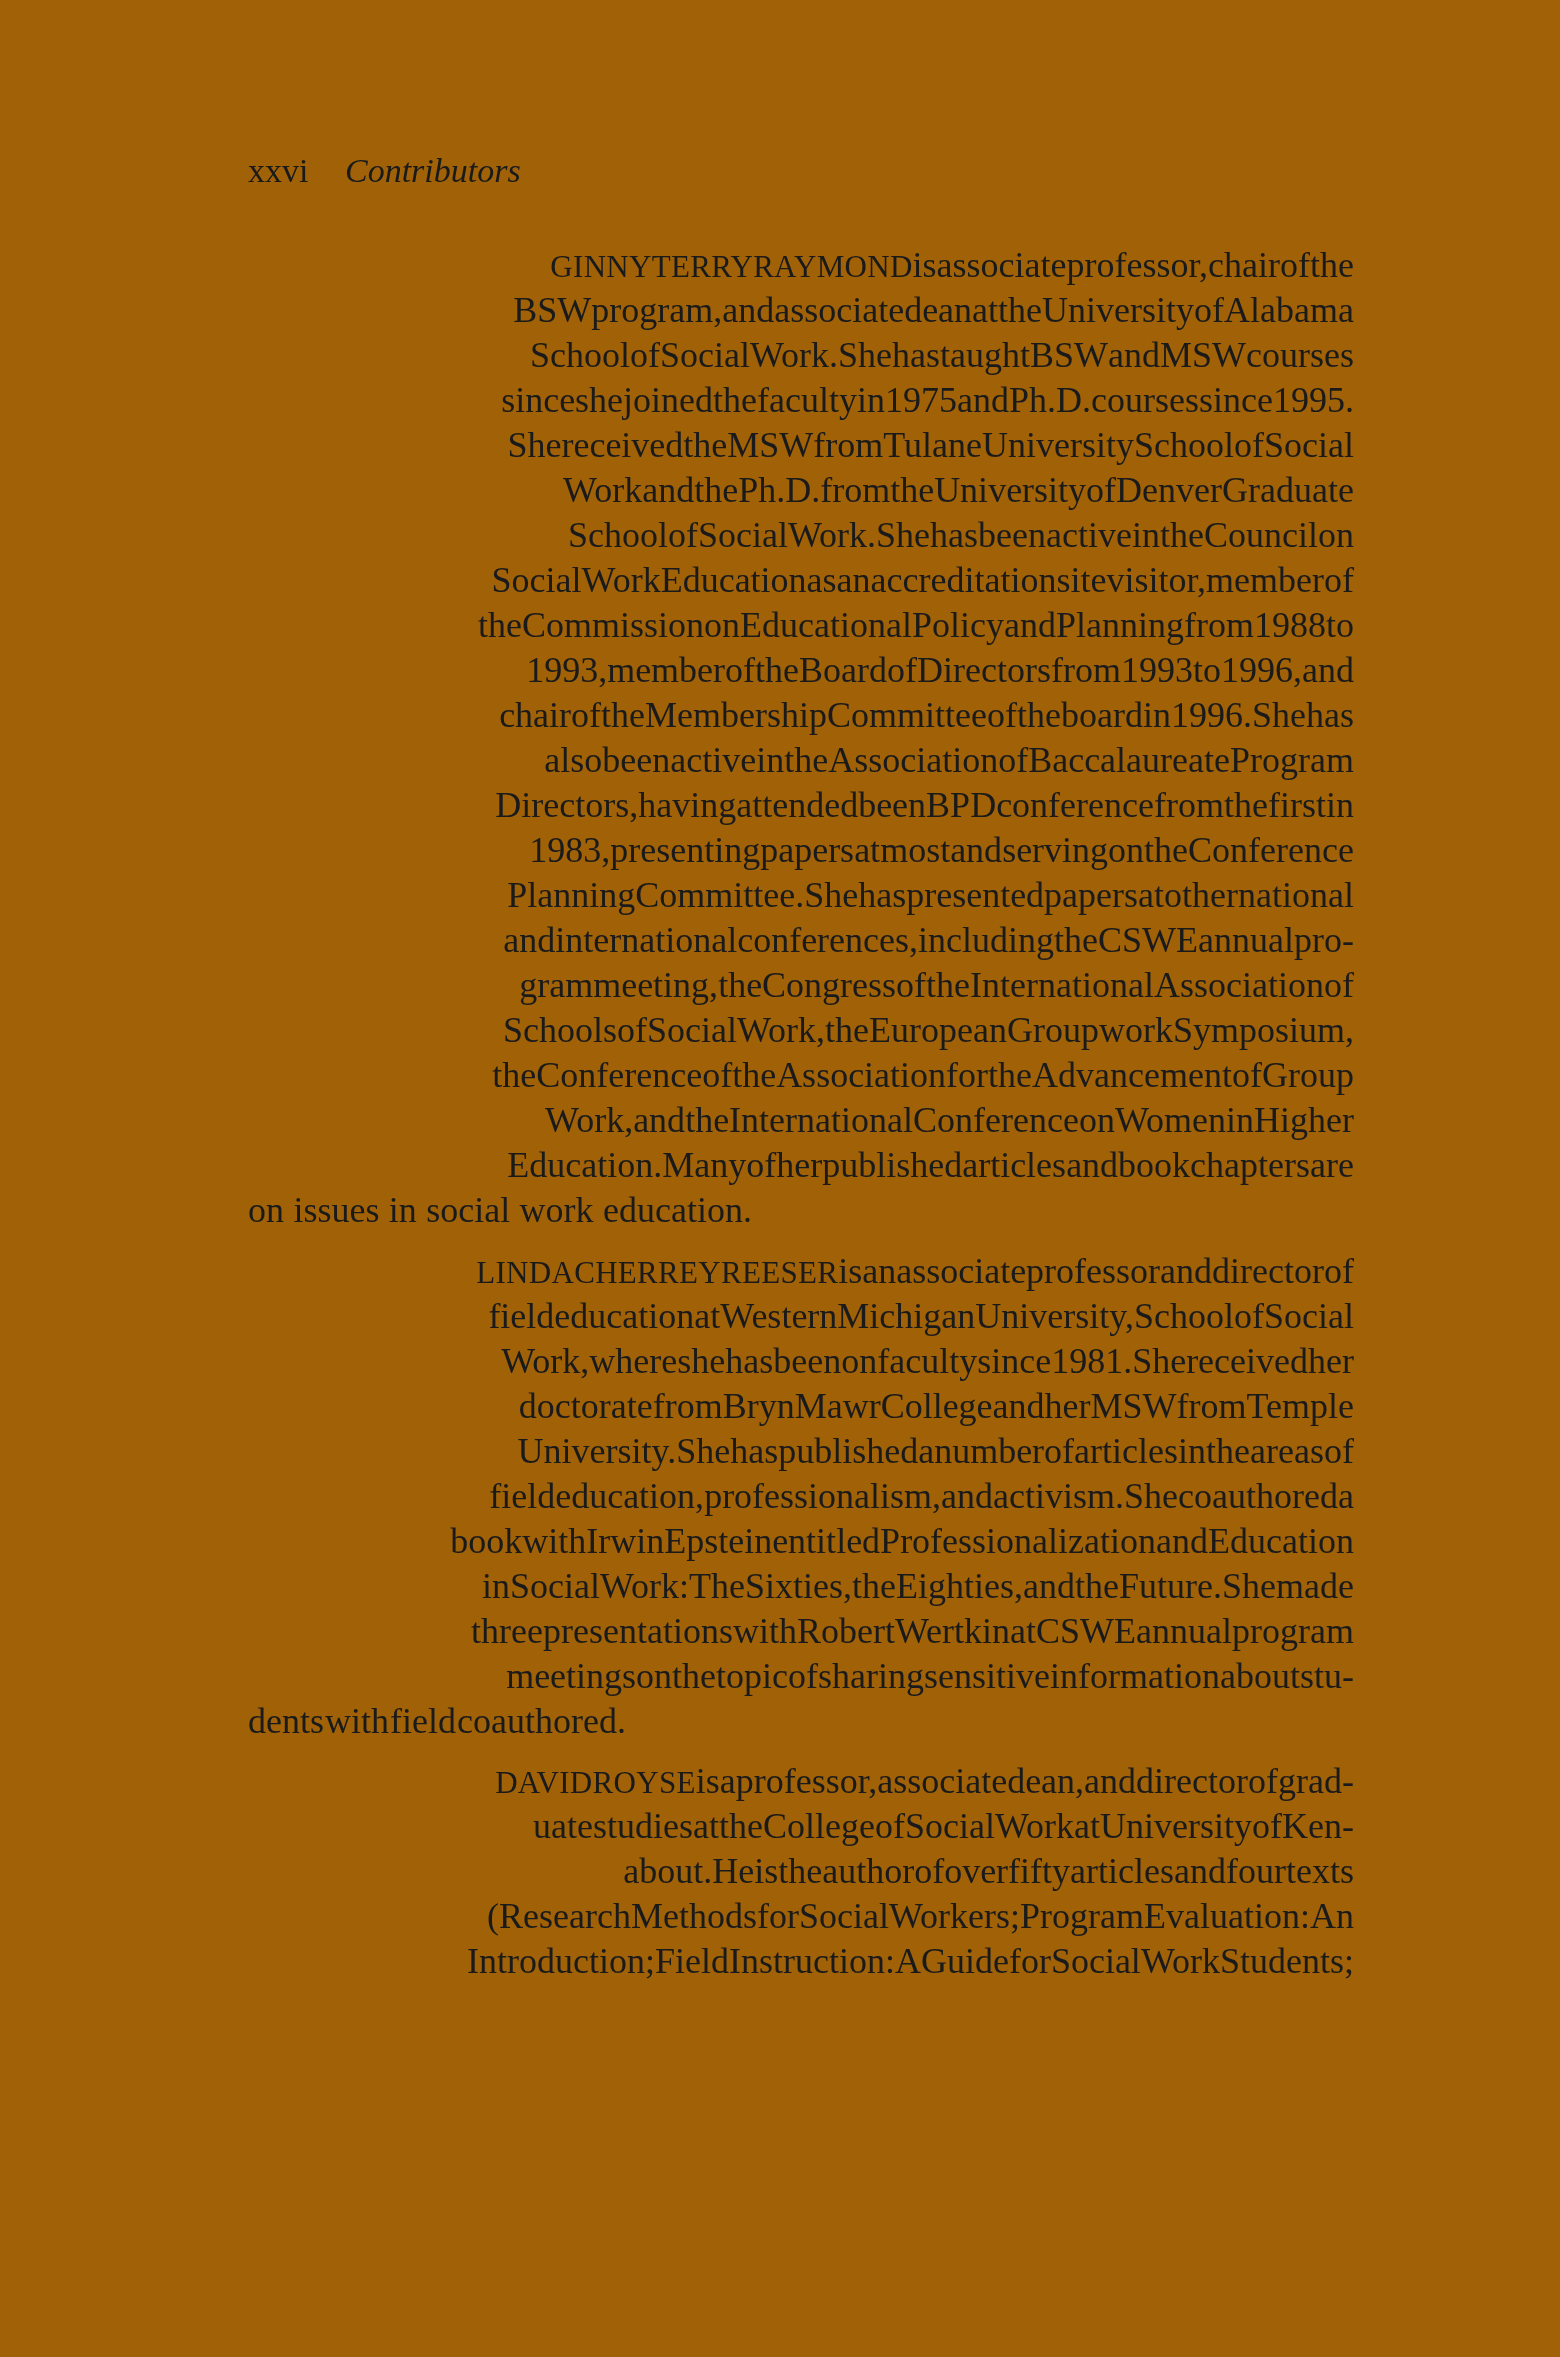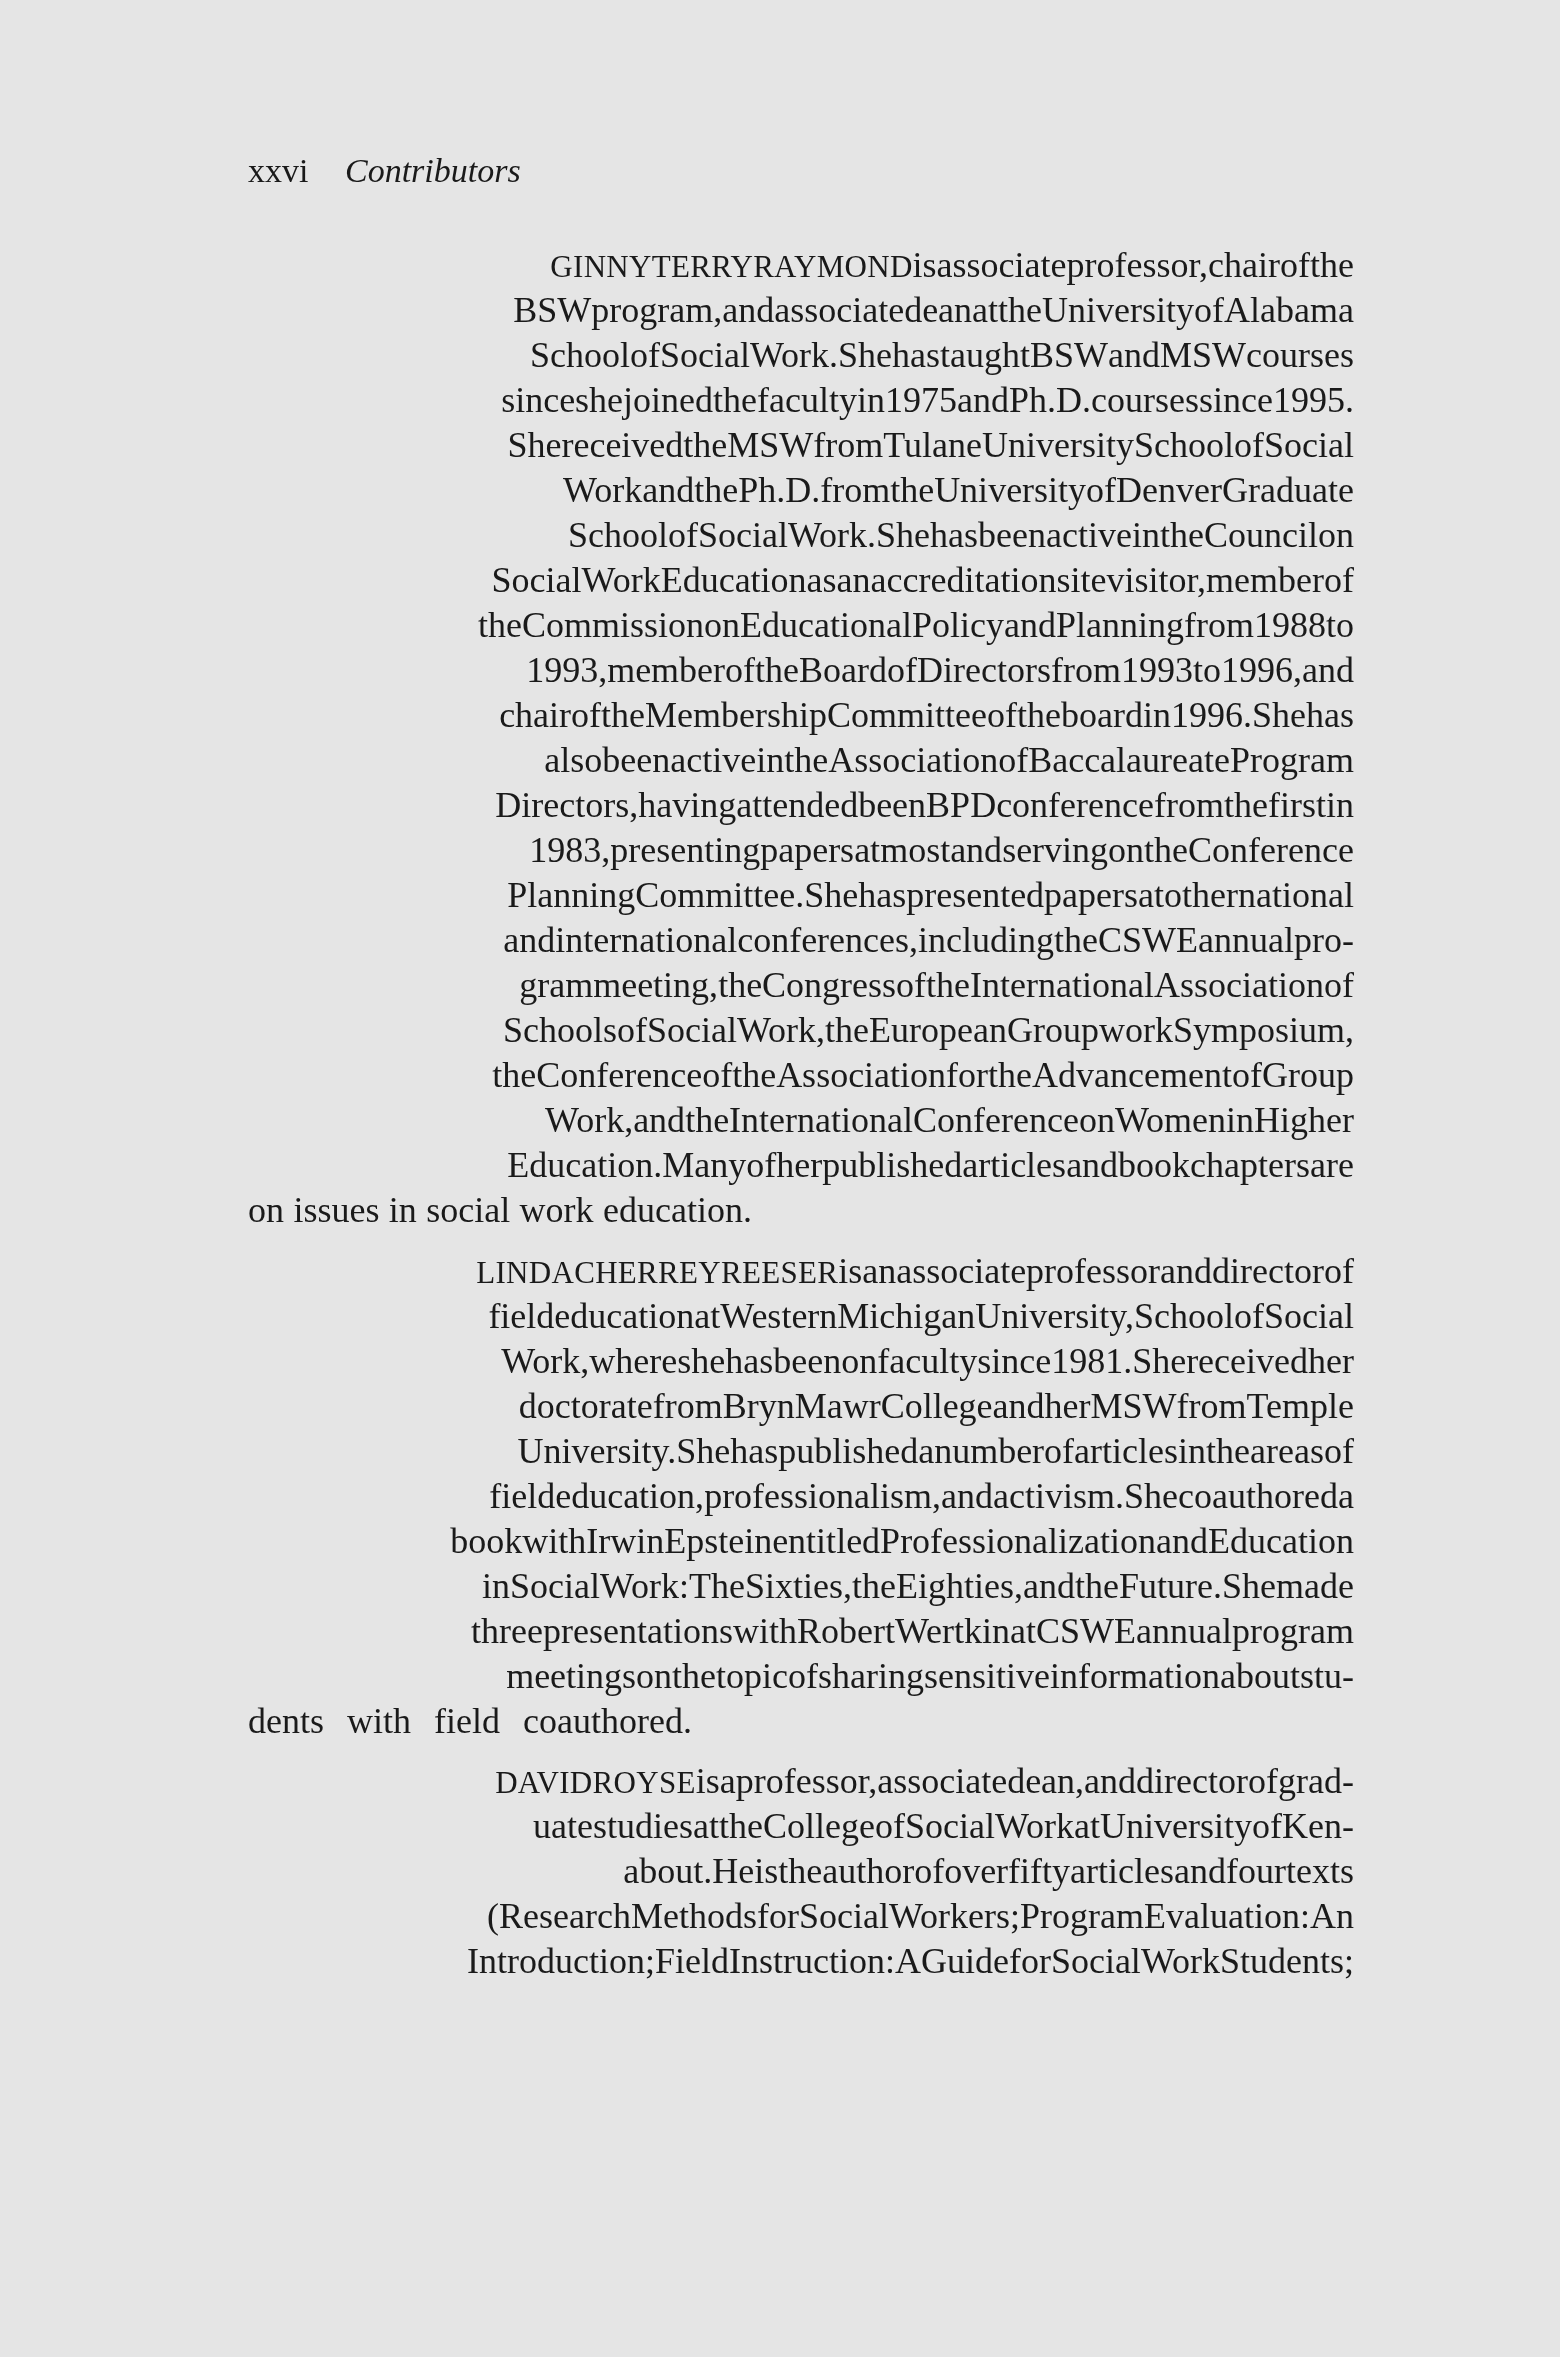--- a/index.html
+++ b/index.html
@@ -1,19 +1,19 @@
 <!DOCTYPE html>
 <html style="font-size:15px"><head>
   <meta charset="utf-8">
   <style>
     html, body { margin: 0; padding: 0; background: #ffffff; }
     body { width: 1561px; height: 2357px; position: relative; overflow: hidden; }
     .page {
       position: absolute; left: 0; top: 0; width: 1561px; height: 2357px;
-      background: #e5e5e5; color: #1a1a1a;
+      background: #a16207; color: #1a1a1a;
       font-family: "Liberation Serif", "DejaVu Serif", serif;
     }
     .running-head {
       position: absolute; left: 248px; top: 150px;
       font-size: 34px; line-height: 41px; white-space: nowrap;
     }
     .running-head .folio { margin-right: 28px; }
     .running-head .section { font-style: italic; }
     .body-block {
       position: absolute; left: 248px; top: 243px; width: 1106px;
@@ -484,21 +484,21 @@
             <span class="w"><span>topic</span></span>
             <span class="w"><span>of</span></span>
             <span class="w"><span>sharing</span></span>
             <span class="w"><span>sensitive</span></span>
             <span class="w"><span>information</span></span>
             <span class="w"><span>about</span></span>
             <span class="w"><span>stu-</span></span>
           </div>
         </div>
         <div class="line last">
-          <div class="line-inner" style="gap: 23px;">
+          <div class="line-inner" style="gap: 1px;">
             <span class="w"><span>dents</span></span>
             <span class="w"><span>with</span></span>
             <span class="w"><span>field</span></span>
             <span class="w"><span>coauthored.</span></span>
           </div>
         </div>
       </div>
     <div class="para">
         <div class="line">
           <div class="line-inner">

